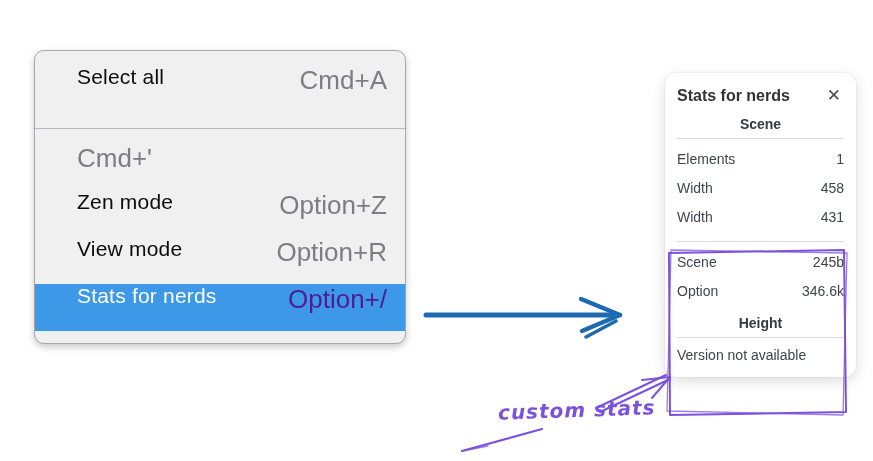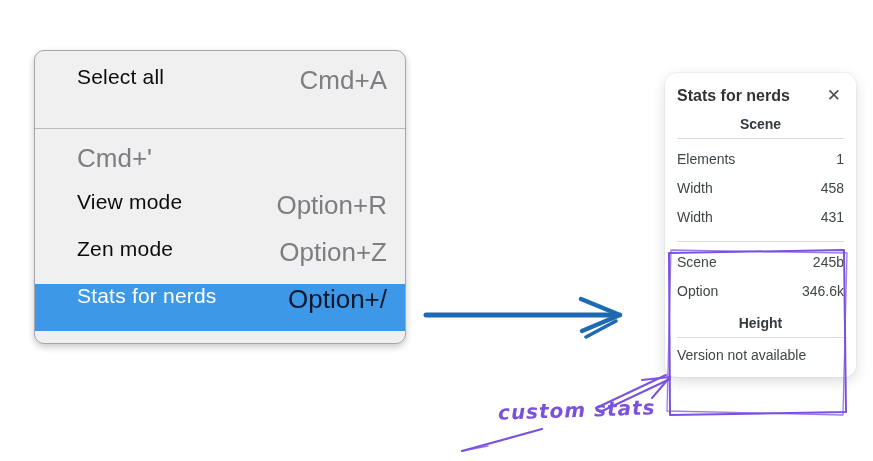--- a/index.html
+++ b/index.html
@@ -16,21 +16,21 @@
   }
   .menu-item {
     height: 47px; display: flex; align-items: flex-start; justify-content: space-between;
     padding: 0 18px 0 42px; cursor: default;
   }
   .menu-item .label { font-size: 21px; color: #0c0c0d; letter-spacing: 0.2px; }
   .menu-item .shortcut { font-size: 26px; color: #7d7d82; }
   .menu-divider { border: none; border-top: 1px solid #b9b9be; margin: 16px 0 14px 0; }
   .menu-item.selected { background: #3d99e8; }
   .menu-item.selected .label { color: #ffffff; }
-  .menu-item.selected .shortcut { color: #0f172a; }
+  .menu-item.selected .shortcut { color: #4c1d95; }
 
   
   .big-arrow { position: absolute; left: 418px; top: 293px; }
 
   
   .stats-panel {
     position: absolute; left: 665px; top: 73px; width: 191px;
     background: #ffffff; border-radius: 12px;
     box-shadow: 0 4px 14px rgba(0,0,0,0.14), 0 0 0 1px rgba(0,0,0,0.03);
     padding: 12px 12px 14px 12px; color: #343a40;
@@ -66,26 +66,26 @@
   <div class="context-menu">
     <div class="menu-item">
       <span class="label">Select all</span>
       <span class="shortcut">Cmd+A</span>
     </div>
     <hr class="menu-divider">
     <div class="menu-item">
       <span class="shortcut">Cmd+'</span>
     </div>
     <div class="menu-item">
+      <span class="label">Zen mode</span>
+      <span class="shortcut">Option+Z</span>
+    </div>
+    <div class="menu-item">
       <span class="label">View mode</span>
       <span class="shortcut">Option+R</span>
-    </div>
-    <div class="menu-item">
-      <span class="label">Zen mode</span>
-      <span class="shortcut">Option+Z</span>
     </div>
     <div class="menu-item selected">
       <span class="label">Stats for nerds</span>
       <span class="shortcut">Option+/</span>
     </div>
   </div>
 
   <svg class="big-arrow" width="212" height="46" viewBox="0 0 212 46">
     <g stroke="#1e6ab0" fill="none" stroke-linecap="round">
       <line x1="8" y1="22" x2="198" y2="22" stroke-width="5"></line>

